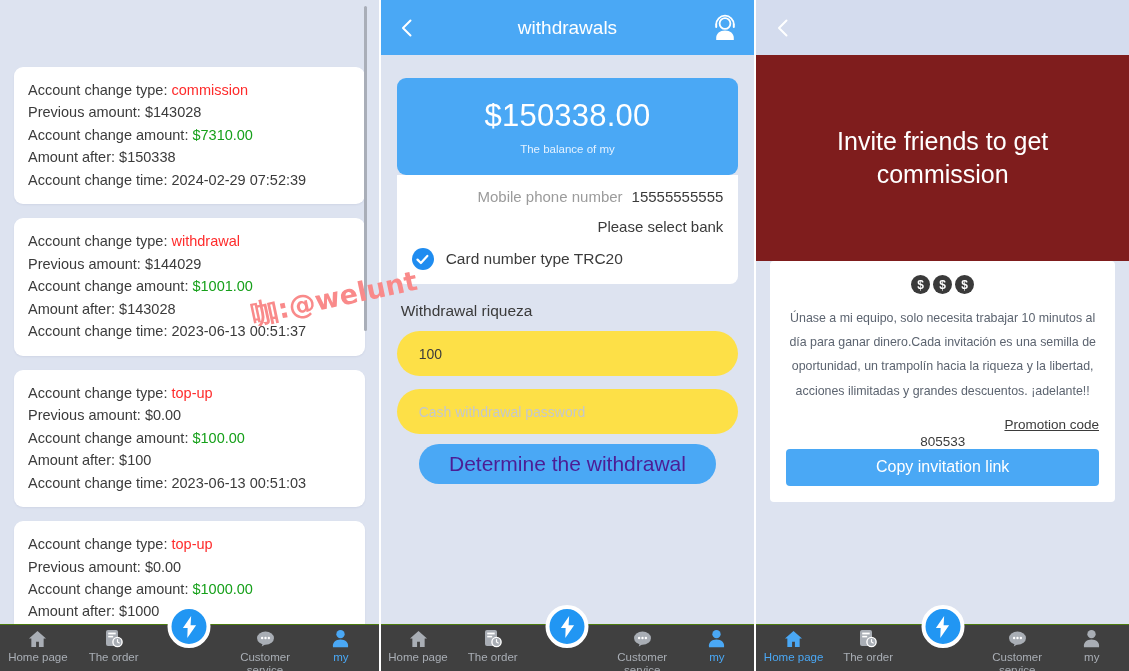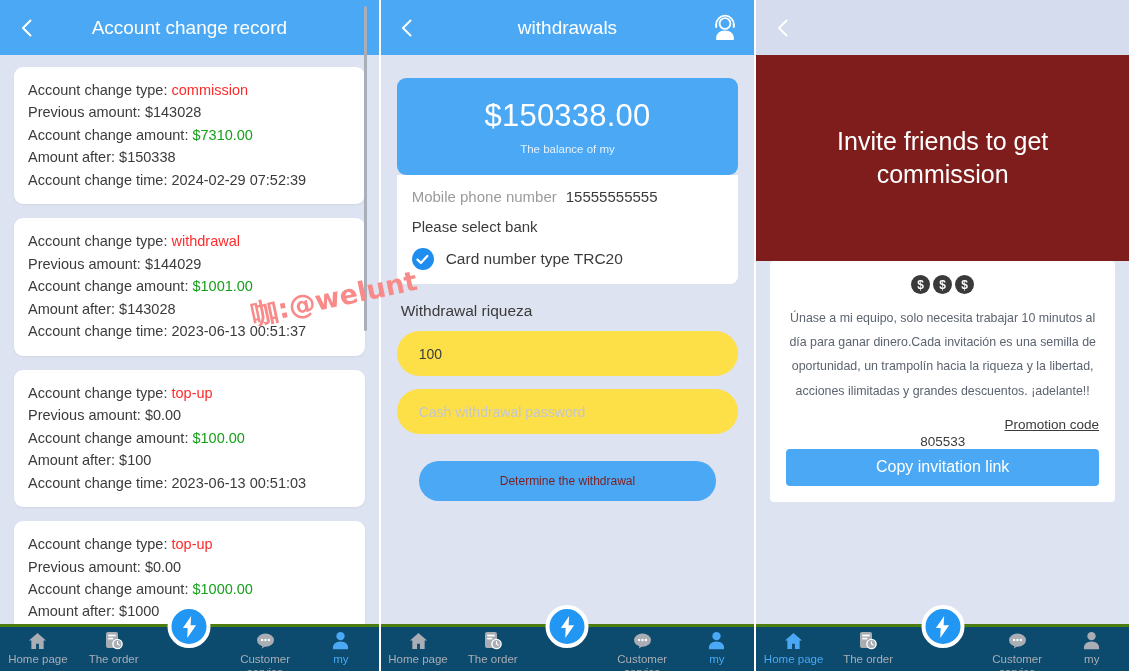--- a/index.html
+++ b/index.html
@@ -60,21 +60,21 @@
   
   .p2-body { position: absolute; top: 55px; left: 0; right: 0; bottom: 47px; padding: 0 16px; }
   .balance-card {
     margin-top: 23px; background: #4aa8f5; border-radius: 9px;
     height: 97px; display: flex; flex-direction: column;
     align-items: center; justify-content: center; color: #fff;
   }
   .balance-amount { font-size: 31px; font-weight: 400; letter-spacing: .2px; }
   .balance-label { font-size: 11.5px; margin-top: 9px; color: #e3f1ff; }
   .bank-card {
-    background: #ffffff; border-radius: 0 0 8px 8px; padding: 13px 15px 14px 15px;
+    background: #ffffff; border-radius: 0 0 8px 8px; padding: 13px 15px 14px 15px; text-align: right;
   }
   .row-phone { font-size: 15px; color: #9b9b9b; }
   .row-phone .num { color: #3b3b3b; margin-left: 9px; }
   .row-select { font-size: 15px; color: #3b3b3b; margin-top: 13px; }
   .row-bank { display: flex; align-items: center; margin-top: 13px; }
   .check {
     width: 22px; height: 22px; border-radius: 50%; background: #1f8cf0;
     display: flex; align-items: center; justify-content: center; flex: 0 0 auto;
   }
   .check svg { display: block; }
@@ -82,23 +82,23 @@
 
   .field-title { font-size: 15.5px; color: #3b3b3b; margin: 18px 0 11px 4px; }
   .txt-field {
     height: 45px; background: #fde047; border-radius: 23px; border: none;
     width: 100%; padding: 0 22px; font-size: 14px; color: #3b3b3b;
     font-family: "Liberation Sans", sans-serif; outline: none;
   }
   .txt-field::placeholder { color: #c3c7ce; }
   .gap-10 { height: 13px; }
   .cta {
-    display: block; width: 297px; height: 40px; margin: 27px auto 0 auto;
+    display: block; width: 297px; height: 40px; margin: 10px auto 0 auto;
     background: #4aa8f5; border: none; border-radius: 21px;
-    color: #7f1d1d; font-size: 12px; font-family: "Liberation Sans", sans-serif;
+    color: #4c1d95; font-size: 21px; font-family: "Liberation Sans", sans-serif;
     cursor: pointer;
   }
 
   
   .hero {
     height: 206px; background: #7f1d1d; display: flex;
     align-items: center; justify-content: center; padding: 0 28px;
   }
   .hero-title {
     color: #ffffff; font-size: 25px; text-align: center; line-height: 1.34;
@@ -121,22 +121,22 @@
   .copy-btn {
     display: block; width: 100%; height: 37px; margin-top: 0;
     background: #4aa8f5; border: none; border-radius: 4px;
     color: #ffffff; font-size: 16px; font-family: "Liberation Sans", sans-serif;
     cursor: pointer;
   }
 
   
   .tabbar {
     position: absolute; left: 0; right: 0; bottom: 0; height: 47px;
-    background: #0c4a6e; display: flex; align-items: flex-start;
-    border-top: 3px solid #4d7c0f;
+    background: #404040; display: flex; align-items: flex-start;
+    border-top: 1px solid #4d7c0f;
   }
   .tab {
     flex: 1; display: flex; flex-direction: column; align-items: center;
     padding-top: 4px; color: #a9aeb5; font-size: 11.5px; line-height: 1.12;
     text-align: center;
   }
   .tab .tab-ico { height: 19px; display: flex; align-items: center; margin-bottom: 3px; }
   .tab.active { color: #4aa8f5; }
   .tab.spacer { visibility: hidden; }
   .fab {
@@ -153,28 +153,20 @@
     font-weight: bold; white-space: nowrap; pointer-events: none;
     font-family: "DejaVu Sans", sans-serif;
   }
 </style>
 </head>
 <body>
 
 <div class="screen">
 
   <div class="panel panel-1">
-    <div class="appbar">
-      <div class="back">
-        <svg width="11" height="18" viewBox="0 0 11 18" fill="none">
-          <path d="M9.5 1.5L2 9l7.5 7.5" stroke="#fff" stroke-width="2" stroke-linecap="round" stroke-linejoin="round"></path>
-        </svg>
-      </div>
-      <div class="title">Account change record</div>
-    </div>
 
     <div class="records">
       <div class="rec-card">
         <div class="rec-line rec-type">
           <span class="lbl">Account change type:</span>
           <span class="val">commission</span>
         </div>
         <div class="rec-line">
           <span class="lbl">Previous amount:</span>
           <span>$143028</span>

